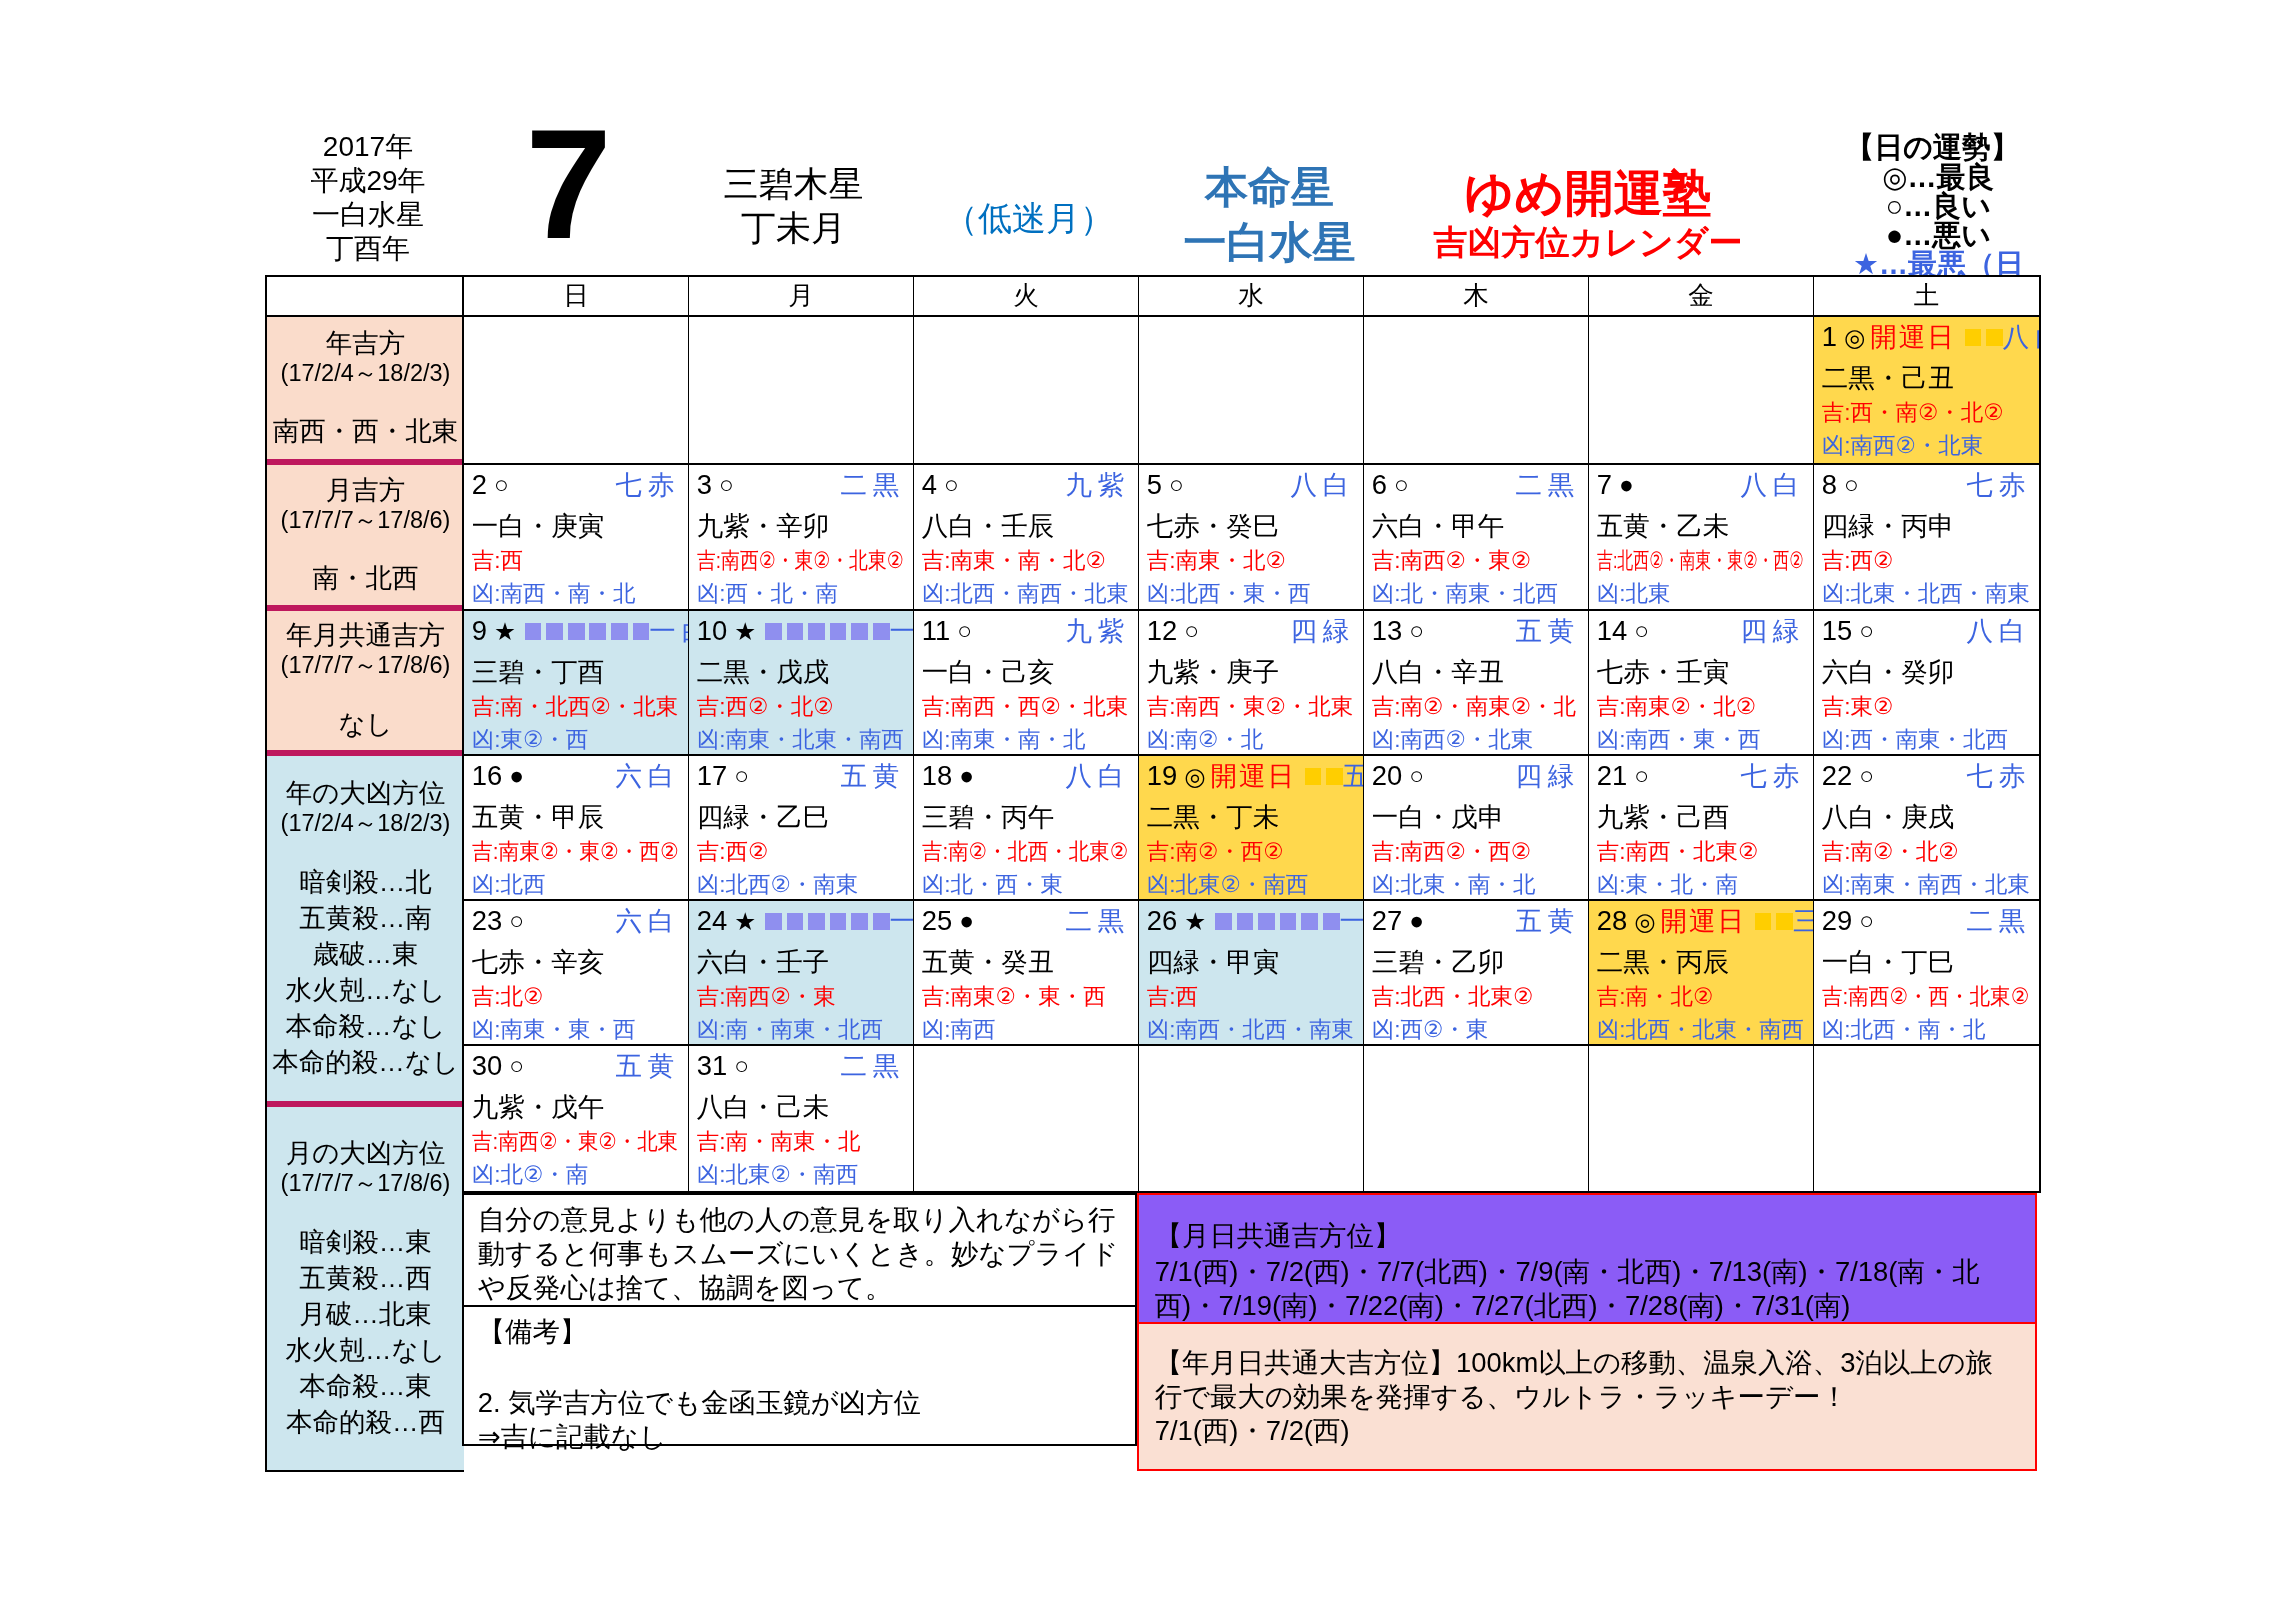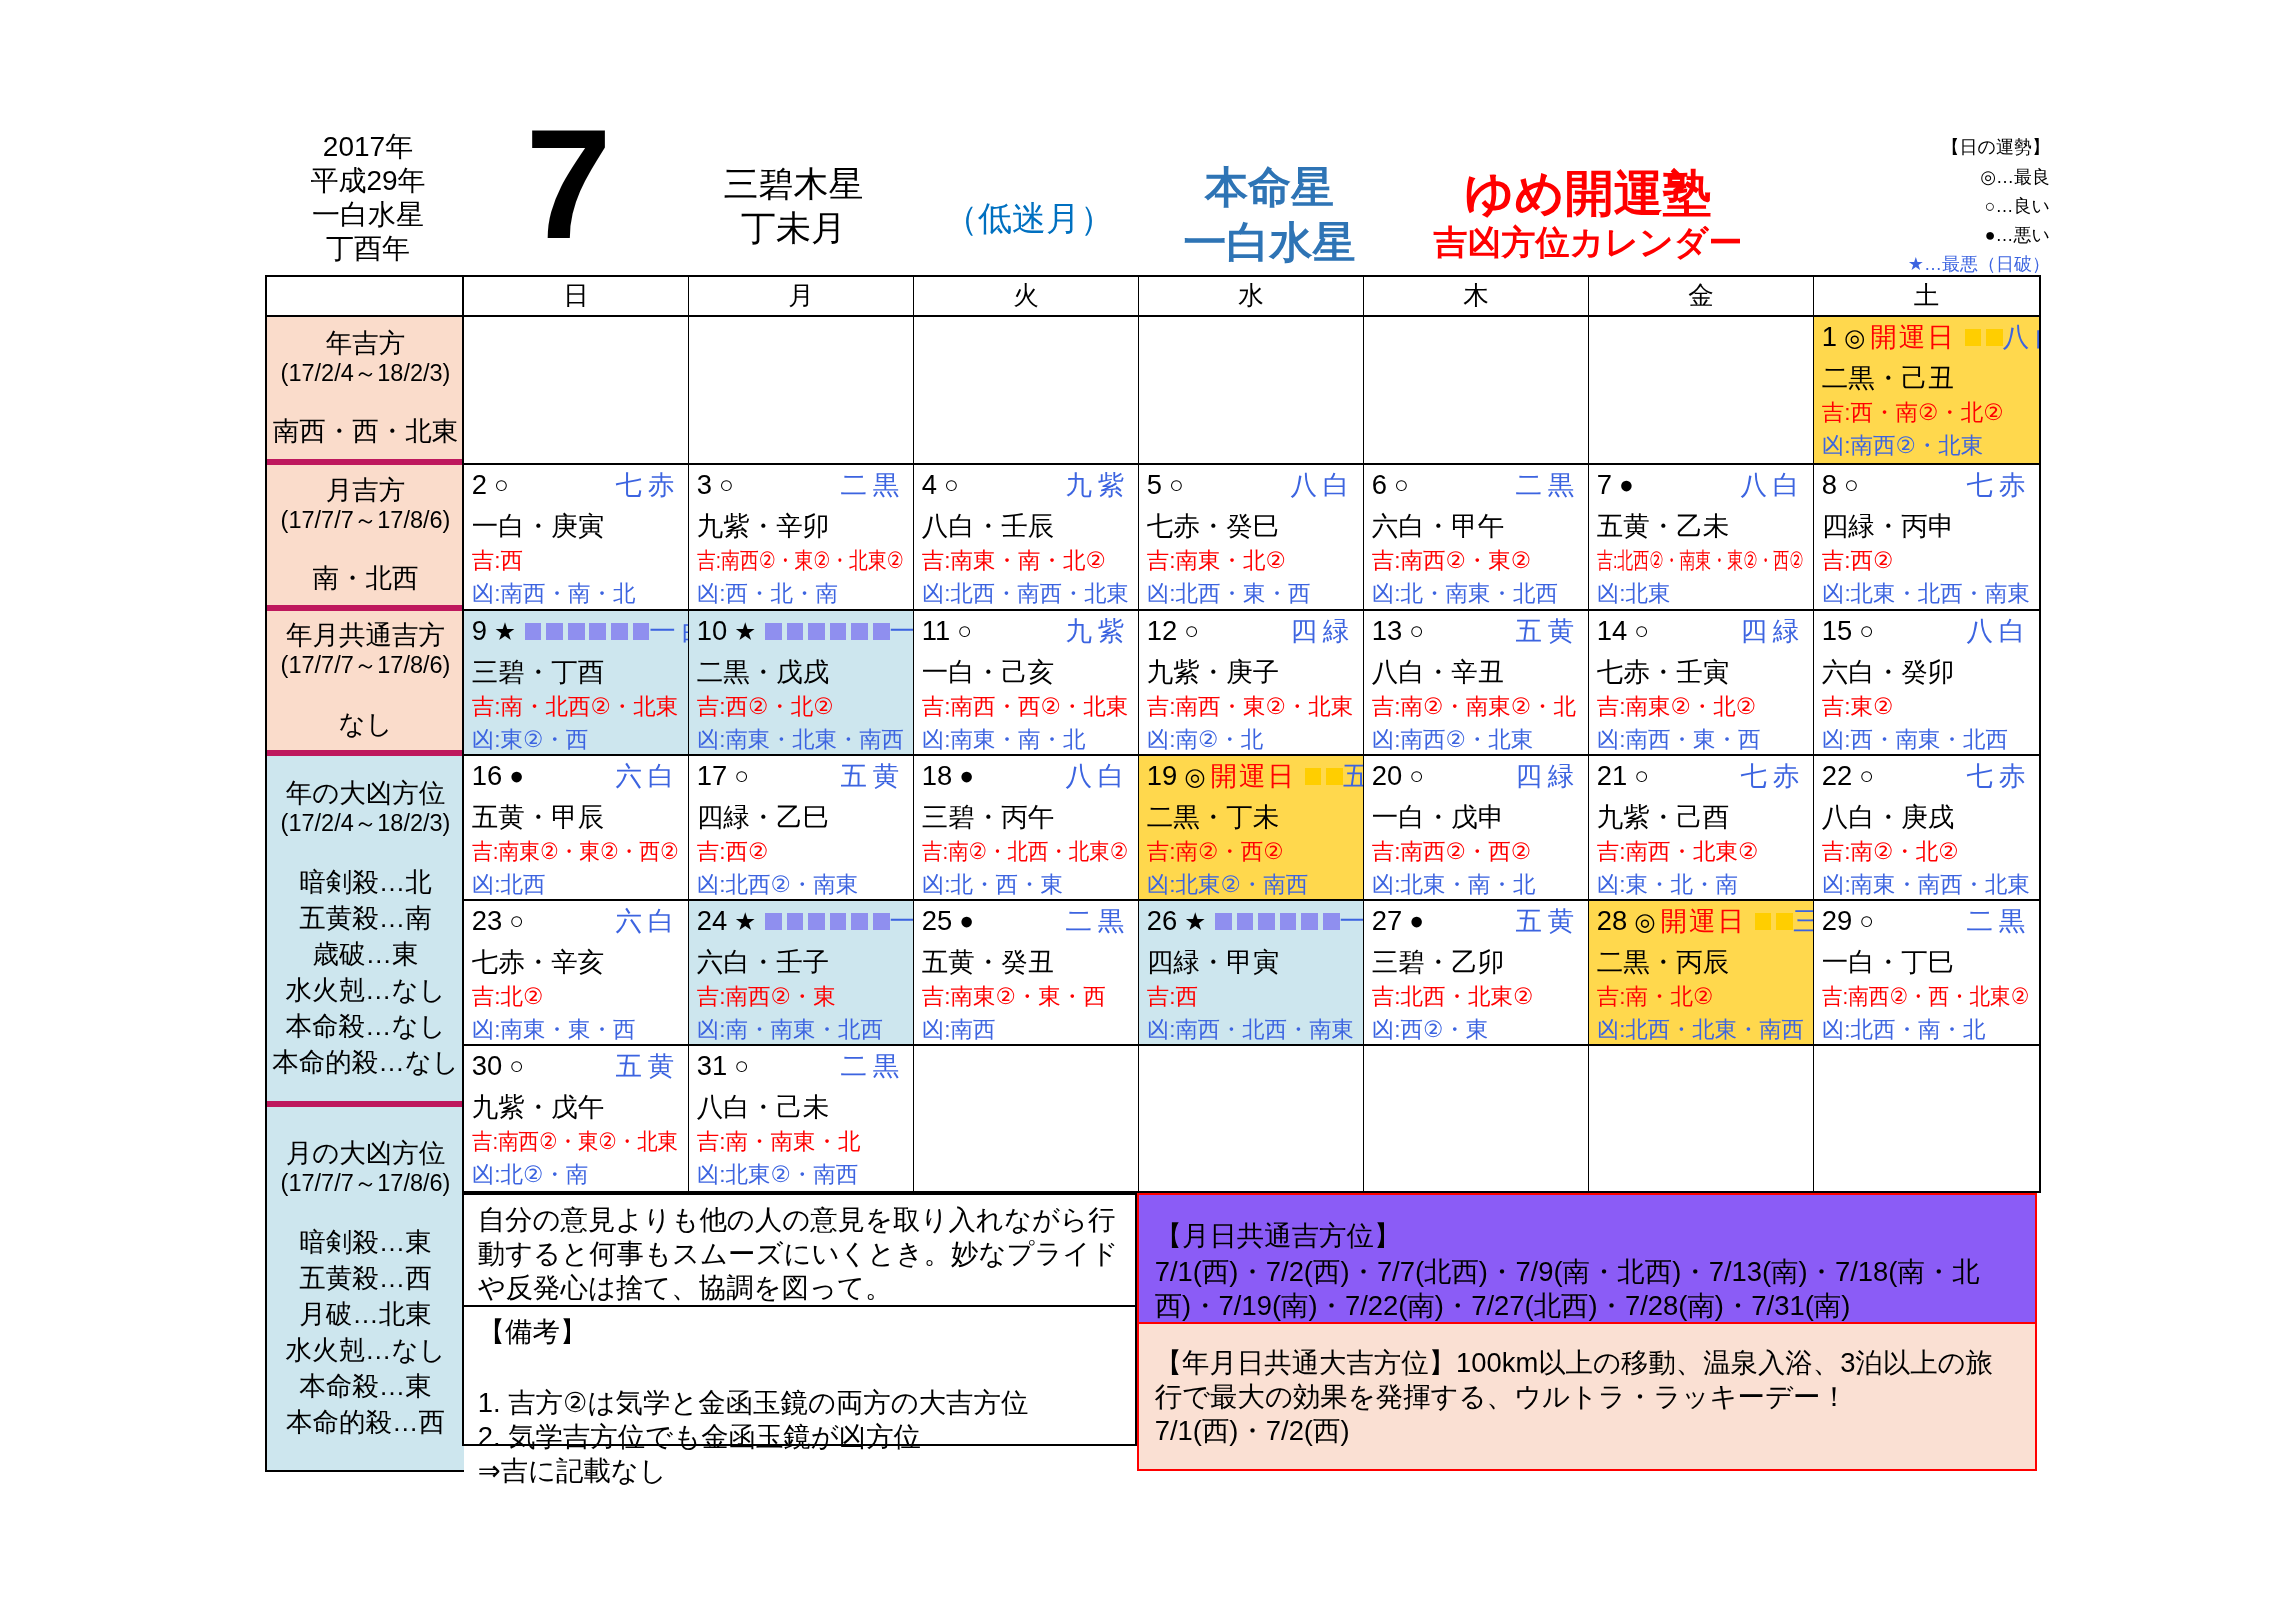--- a/index.html
+++ b/index.html
@@ -9,21 +9,21 @@
   
   .hdr{position:absolute;text-align:center;}
   #year-block{left:265px;top:130px;width:206px;font-size:28px;line-height:34px;}
   #month-number{left:485px;top:106px;width:167px;font-size:155px;line-height:157px;font-weight:bold;}
   #month-star{left:676px;top:162px;width:235px;font-size:35px;line-height:44px;}
   #month-note{left:921px;top:196px;width:216px;font-size:34px;color:#0070C0;}
   #honmei{left:1142px;top:160px;width:255px;font-size:43px;line-height:55px;font-weight:bold;color:#2E74B5;}
   #brand{left:1402px;top:165px;width:372px;}
   #brand .b1{font-size:49px;line-height:56px;font-weight:bold;color:#FF0000;}
   #brand .b2{font-size:34px;line-height:43px;font-weight:bold;color:#FF0000;}
-  #legend{left:1815px;top:133px;width:235px;text-align:right;font-size:18px;line-height:29px;}
+  #legend{left:1815px;top:133px;width:235px;text-align:center;font-size:29px;line-height:29px;font-weight:bold;}
   #legend .lg-title{margin-bottom:1px;}
   #legend .lg-item{padding-left:11.8px;}
 
   
   #side-col{position:absolute;left:265px;top:275px;width:197px;border:2.9px solid #000;border-right:none;}
   #side-stub{height:40px;background:#fff;border-bottom:2.5px solid #000;box-sizing:border-box;}
   .side-sec{box-sizing:border-box;border-bottom:6px solid #be185d;display:flex;flex-direction:column;
             justify-content:center;align-items:center;text-align:center;}
   .side-sec:last-child{border-bottom:none;}
   .side-sec.peach{background:#FADCCB;}
@@ -531,21 +531,20 @@
       <div class="cell lastrow"></div>
       <div class="cell c7 lastrow"></div>
     </div>
 
   <div class="fbox" id="fb-unsei">
     <div>自分の意見よりも他の人の意見を取り入れながら行動すると何事もスムーズにいくとき。妙なプライドや反発心は捨て、協調を図って。</div>
   </div>
   <div class="fbox" id="fb-biko">
     <div class="fb-title">【備考】</div>
     <div>
-        <div>1. 吉方②は気学と金函玉鏡の両方の大吉方位</div>
         <div>2. 気学吉方位でも金函玉鏡が凶方位</div>
         <div>⇒吉に記載なし</div>
       </div>
   </div>
   <div class="fbox" id="fb-kichi">
     <div class="fb-title">【月日共通吉方位】</div>
     <div>7/1(西)・7/2(西)・7/7(北西)・7/9(南・北西)・7/13(南)・7/18(南・北西)・7/19(南)・7/22(南)・7/27(北西)・7/28(南)・7/31(南)</div>
   </div>
   <div class="fbox" id="fb-daikichi">
       <div>【年月日共通大吉方位】100km以上の移動、温泉入浴、3泊以上の旅行で最大の効果を発揮する、ウルトラ・ラッキーデー！</div>

